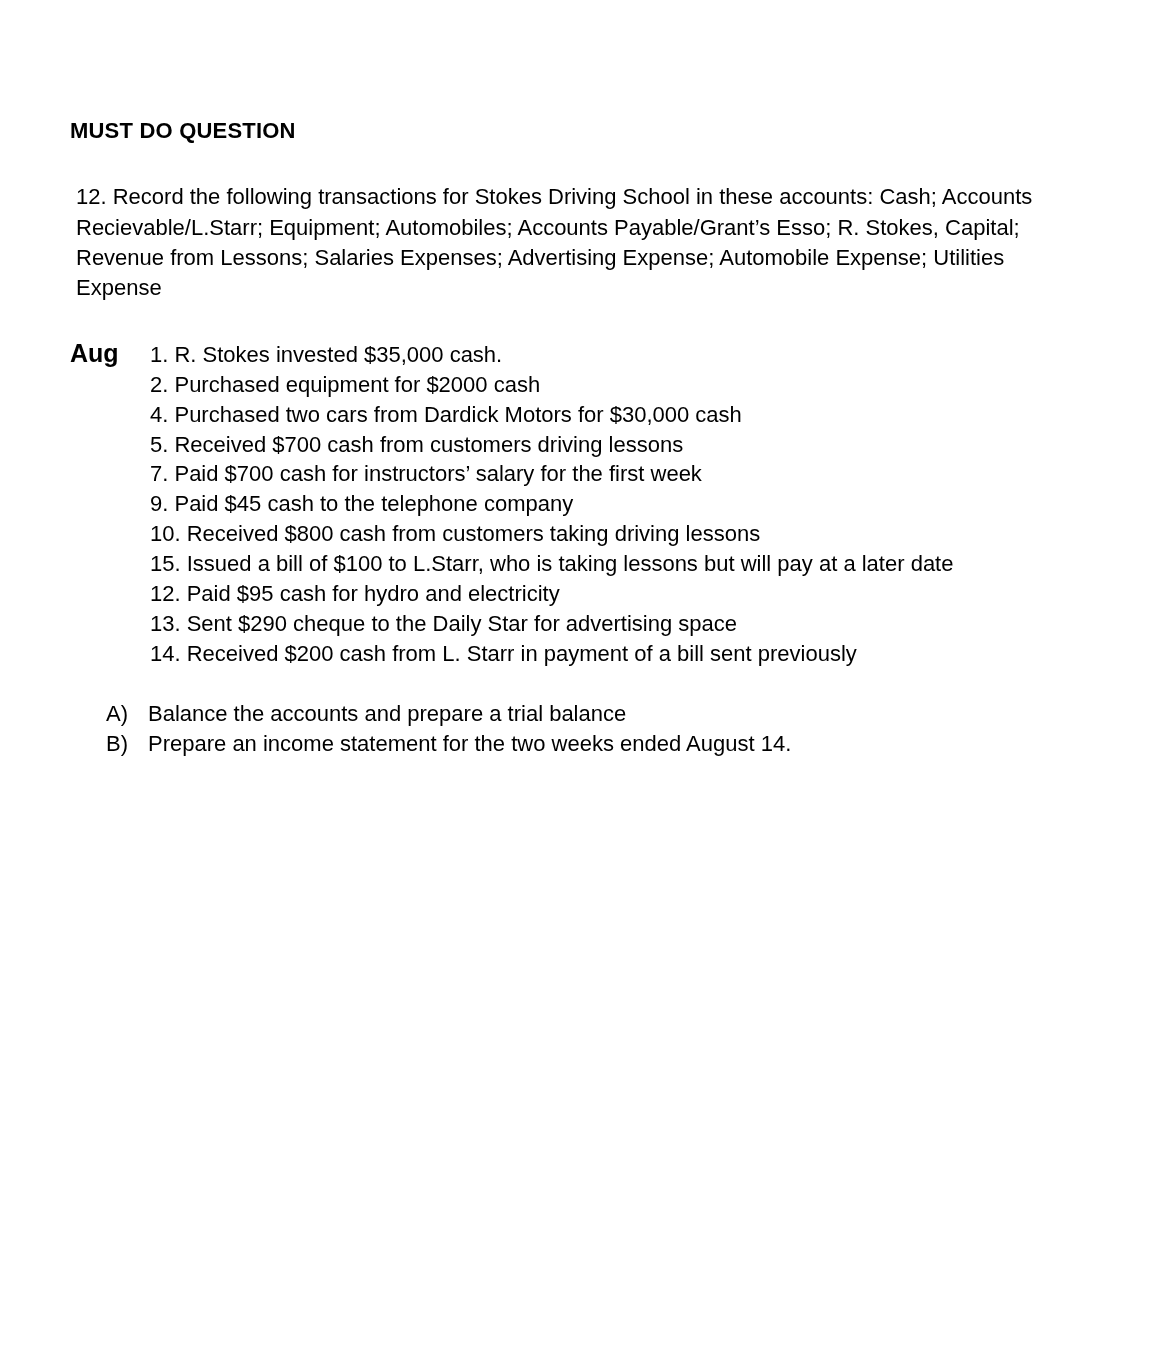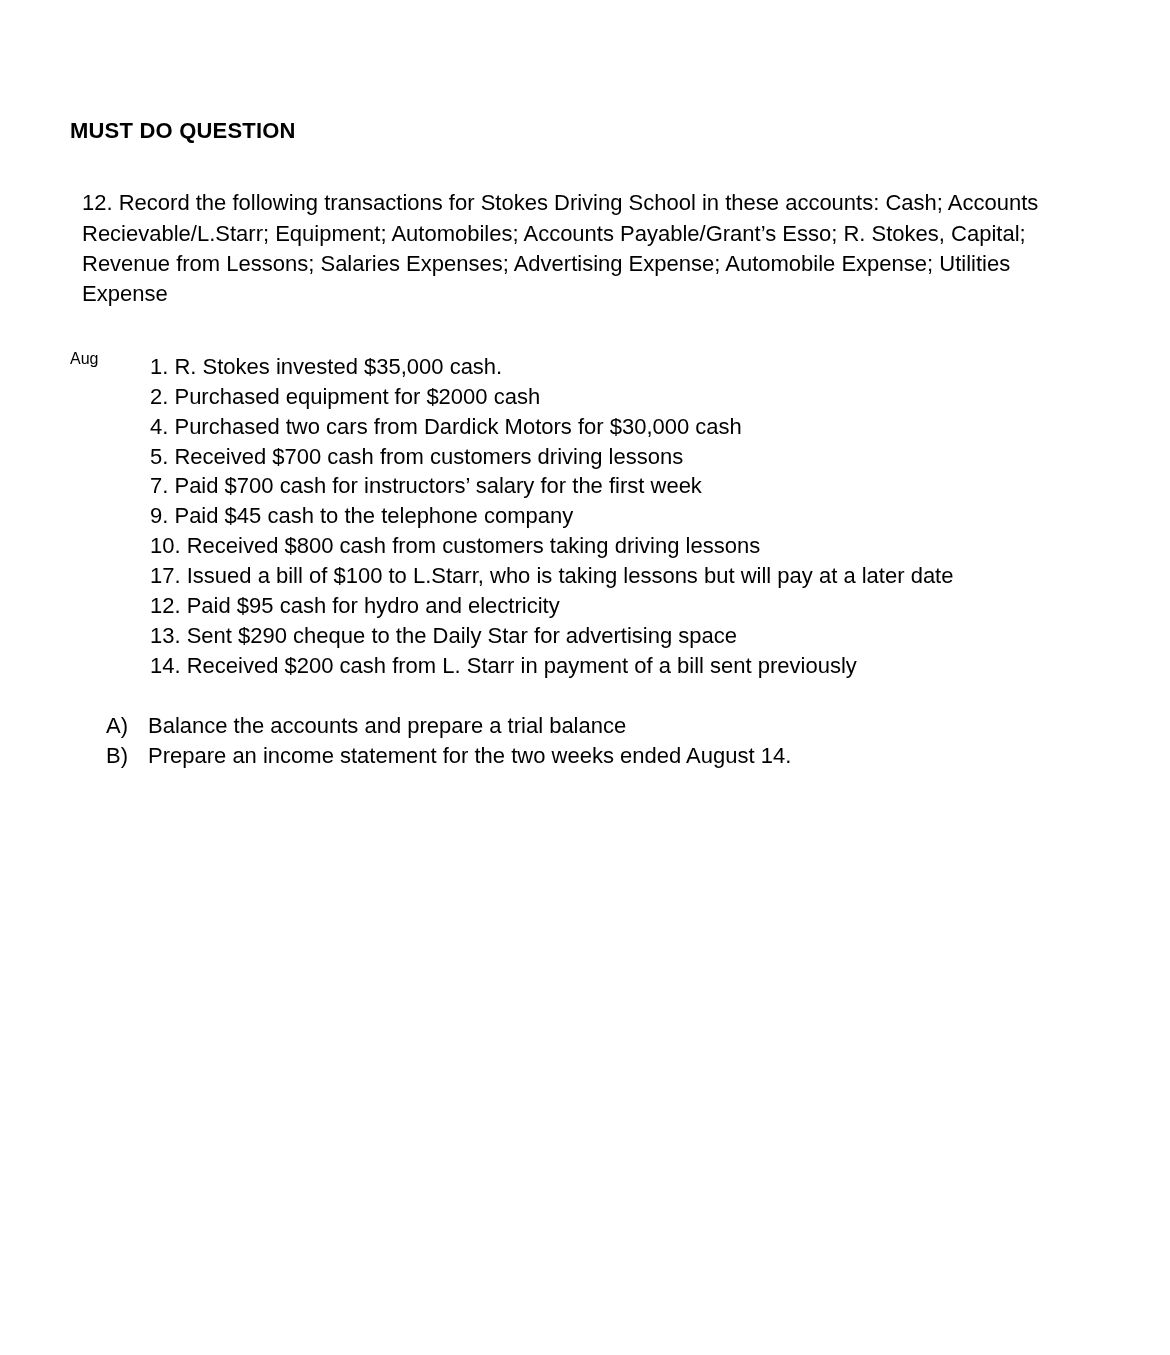--- a/index.html
+++ b/index.html
@@ -25,34 +25,35 @@
     font-size: 22px;
     font-weight: bold;
     letter-spacing: 0.2px;
     line-height: 1.2;
     margin: 0 0 0 0;
   }
   .spacer-1 { height: 32px; }
   .intro {
     font-size: 22px;
     line-height: 1.38;
-    margin: 12px;
+    margin: 6px;
     max-width: 1030px;
   }
   .spacer-2 { height: 26px; }
   .entries {
     display: flex;
     align-items: flex-start;
   }
   .month-label {
-    font-size: 16px;
+    font-size: 25px;
     line-height: 1.36;
     width: 76px;
     flex: 0 0 76px;
     padding-top: 0;
+    font-weight: bold;
   }
   .entry-list {
     list-style: none;
     margin: 4px;
     padding: 0;
     flex: 1 1 auto;
   }
   .entry-list li {
     font-size: 22px;
     line-height: 1.36;
@@ -93,21 +94,21 @@
   <div class="entries">
     <div class="month-label">Aug</div>
     <ul class="entry-list">
       <li>1. R. Stokes invested $35,000 cash.</li>
       <li>2. Purchased equipment for $2000 cash</li>
       <li>4. Purchased two cars from Dardick Motors for $30,000 cash</li>
       <li>5. Received $700 cash from customers driving lessons</li>
       <li>7. Paid $700 cash for instructors’ salary for the first week</li>
       <li>9. Paid $45 cash to the telephone company</li>
       <li>10. Received $800 cash from customers taking driving lessons</li>
-      <li>17. Issued a bill of $100 to L.Starr, who is taking lessons but will pay at a later date</li>
+      <li>15. Issued a bill of $100 to L.Starr, who is taking lessons but will pay at a later date</li>
       <li>12. Paid $95 cash for hydro and electricity</li>
       <li>13. Sent $290 cheque to the Daily Star for advertising space</li>
       <li>14. Received $200 cash from L. Starr in payment of a bill sent previously</li>
     </ul>
   </div>
 
   <div class="spacer-3"></div>
 
   <ul class="tasks">
     <li>

